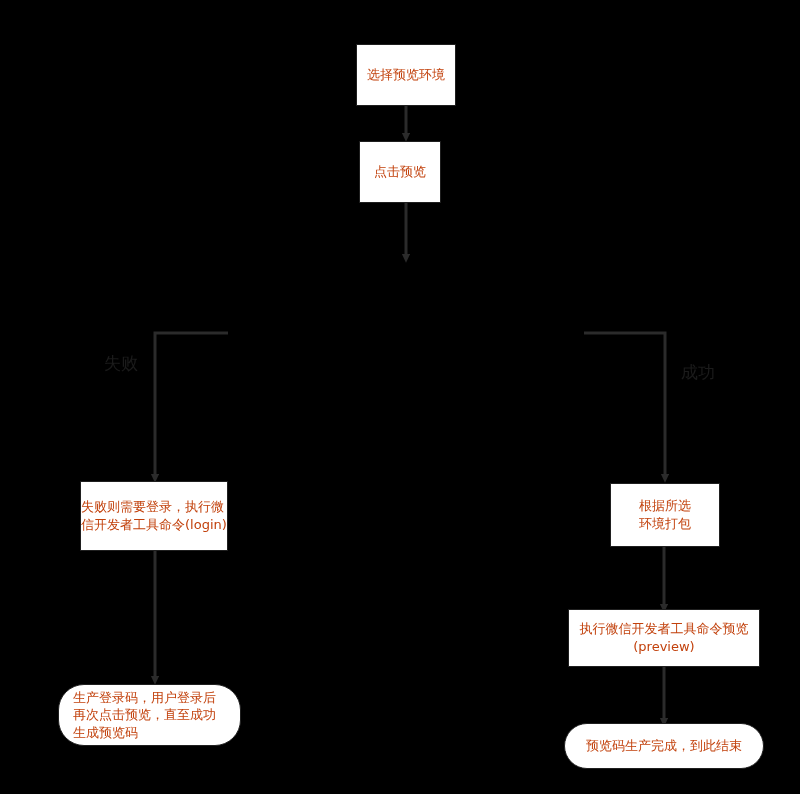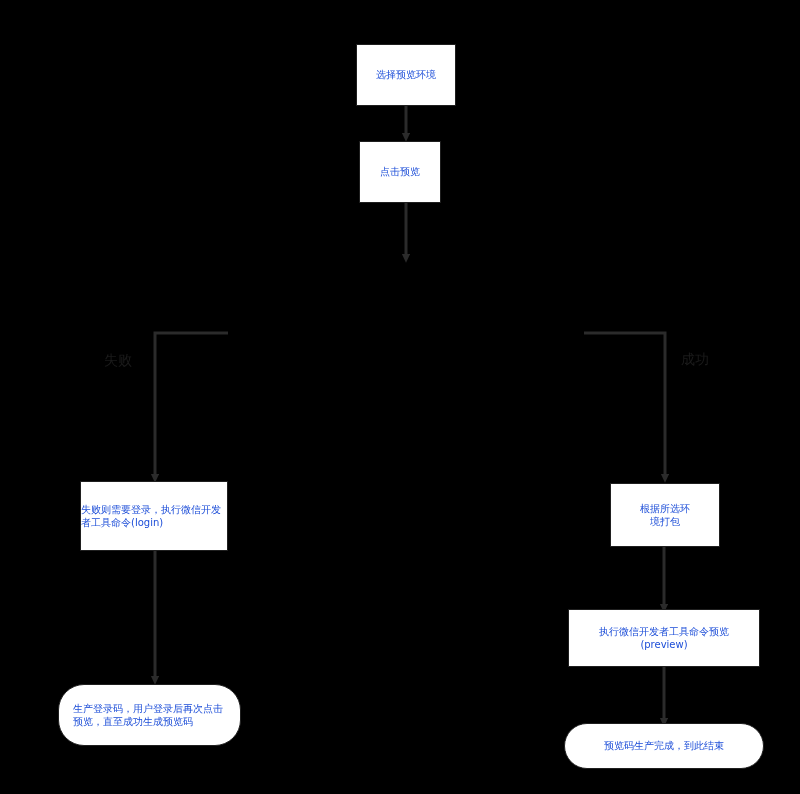--- a/index.html
+++ b/index.html
@@ -26,27 +26,27 @@
     top: 0;
     width: 800px;
     height: 794px;
     pointer-events: none;
   }
   .node {
     position: absolute;
     box-sizing: border-box;
     background: #ffffff;
     border: 1px solid #1f1f1f;
-    color: #1d4ed8;
+    color: #c2410c;
     display: flex;
     align-items: center;
     justify-content: center;
     text-align: center;
     line-height: 1.35;
-    font-size: 10px;
+    font-size: 13px;
     z-index: 3;
   }
   .node.rounded {
     border-radius: 26px;
   }
   .node.left-text {
     justify-content: flex-start;
     text-align: left;
     padding: 6px 0;
   }
@@ -69,21 +69,21 @@
     align-items: center;
     justify-content: center;
     color: #1a1a1a;
     font-size: 13px;
     text-align: center;
     z-index: 3;
   }
   .edge-label {
     position: absolute;
     color: #1b1b1b;
-    font-size: 14px;
+    font-size: 17px;
     z-index: 4;
     white-space: nowrap;
     text-align: right;
   }
 </style>
 </head>
 <body>
 
 <div id="canvas">
 
@@ -115,21 +115,21 @@
 
   <div class="node" style="left:359px; top:141px; width:82px; height:62px;">
     <span>点击预览</span>
   </div>
 
 
   <div class="edge-label" style="left:104px; top:352px;">
     <span>失败</span>
   </div>
 
-  <div class="edge-label" style="left:681px; top:351px;">
+  <div class="edge-label" style="left:681px; top:361px;">
     <span>成功</span>
   </div>
 
   <div class="node left-text" style="left:80px; top:481px; width:148px; height:70px;">
     <span>失败则需要登录，执行微信开发者工具命令(login)</span>
   </div>
 
   <div class="node" style="left:610px; top:483px; width:110px; height:64px; padding:4px 28px;">
     <span>根据所选环境打包</span>
   </div>

